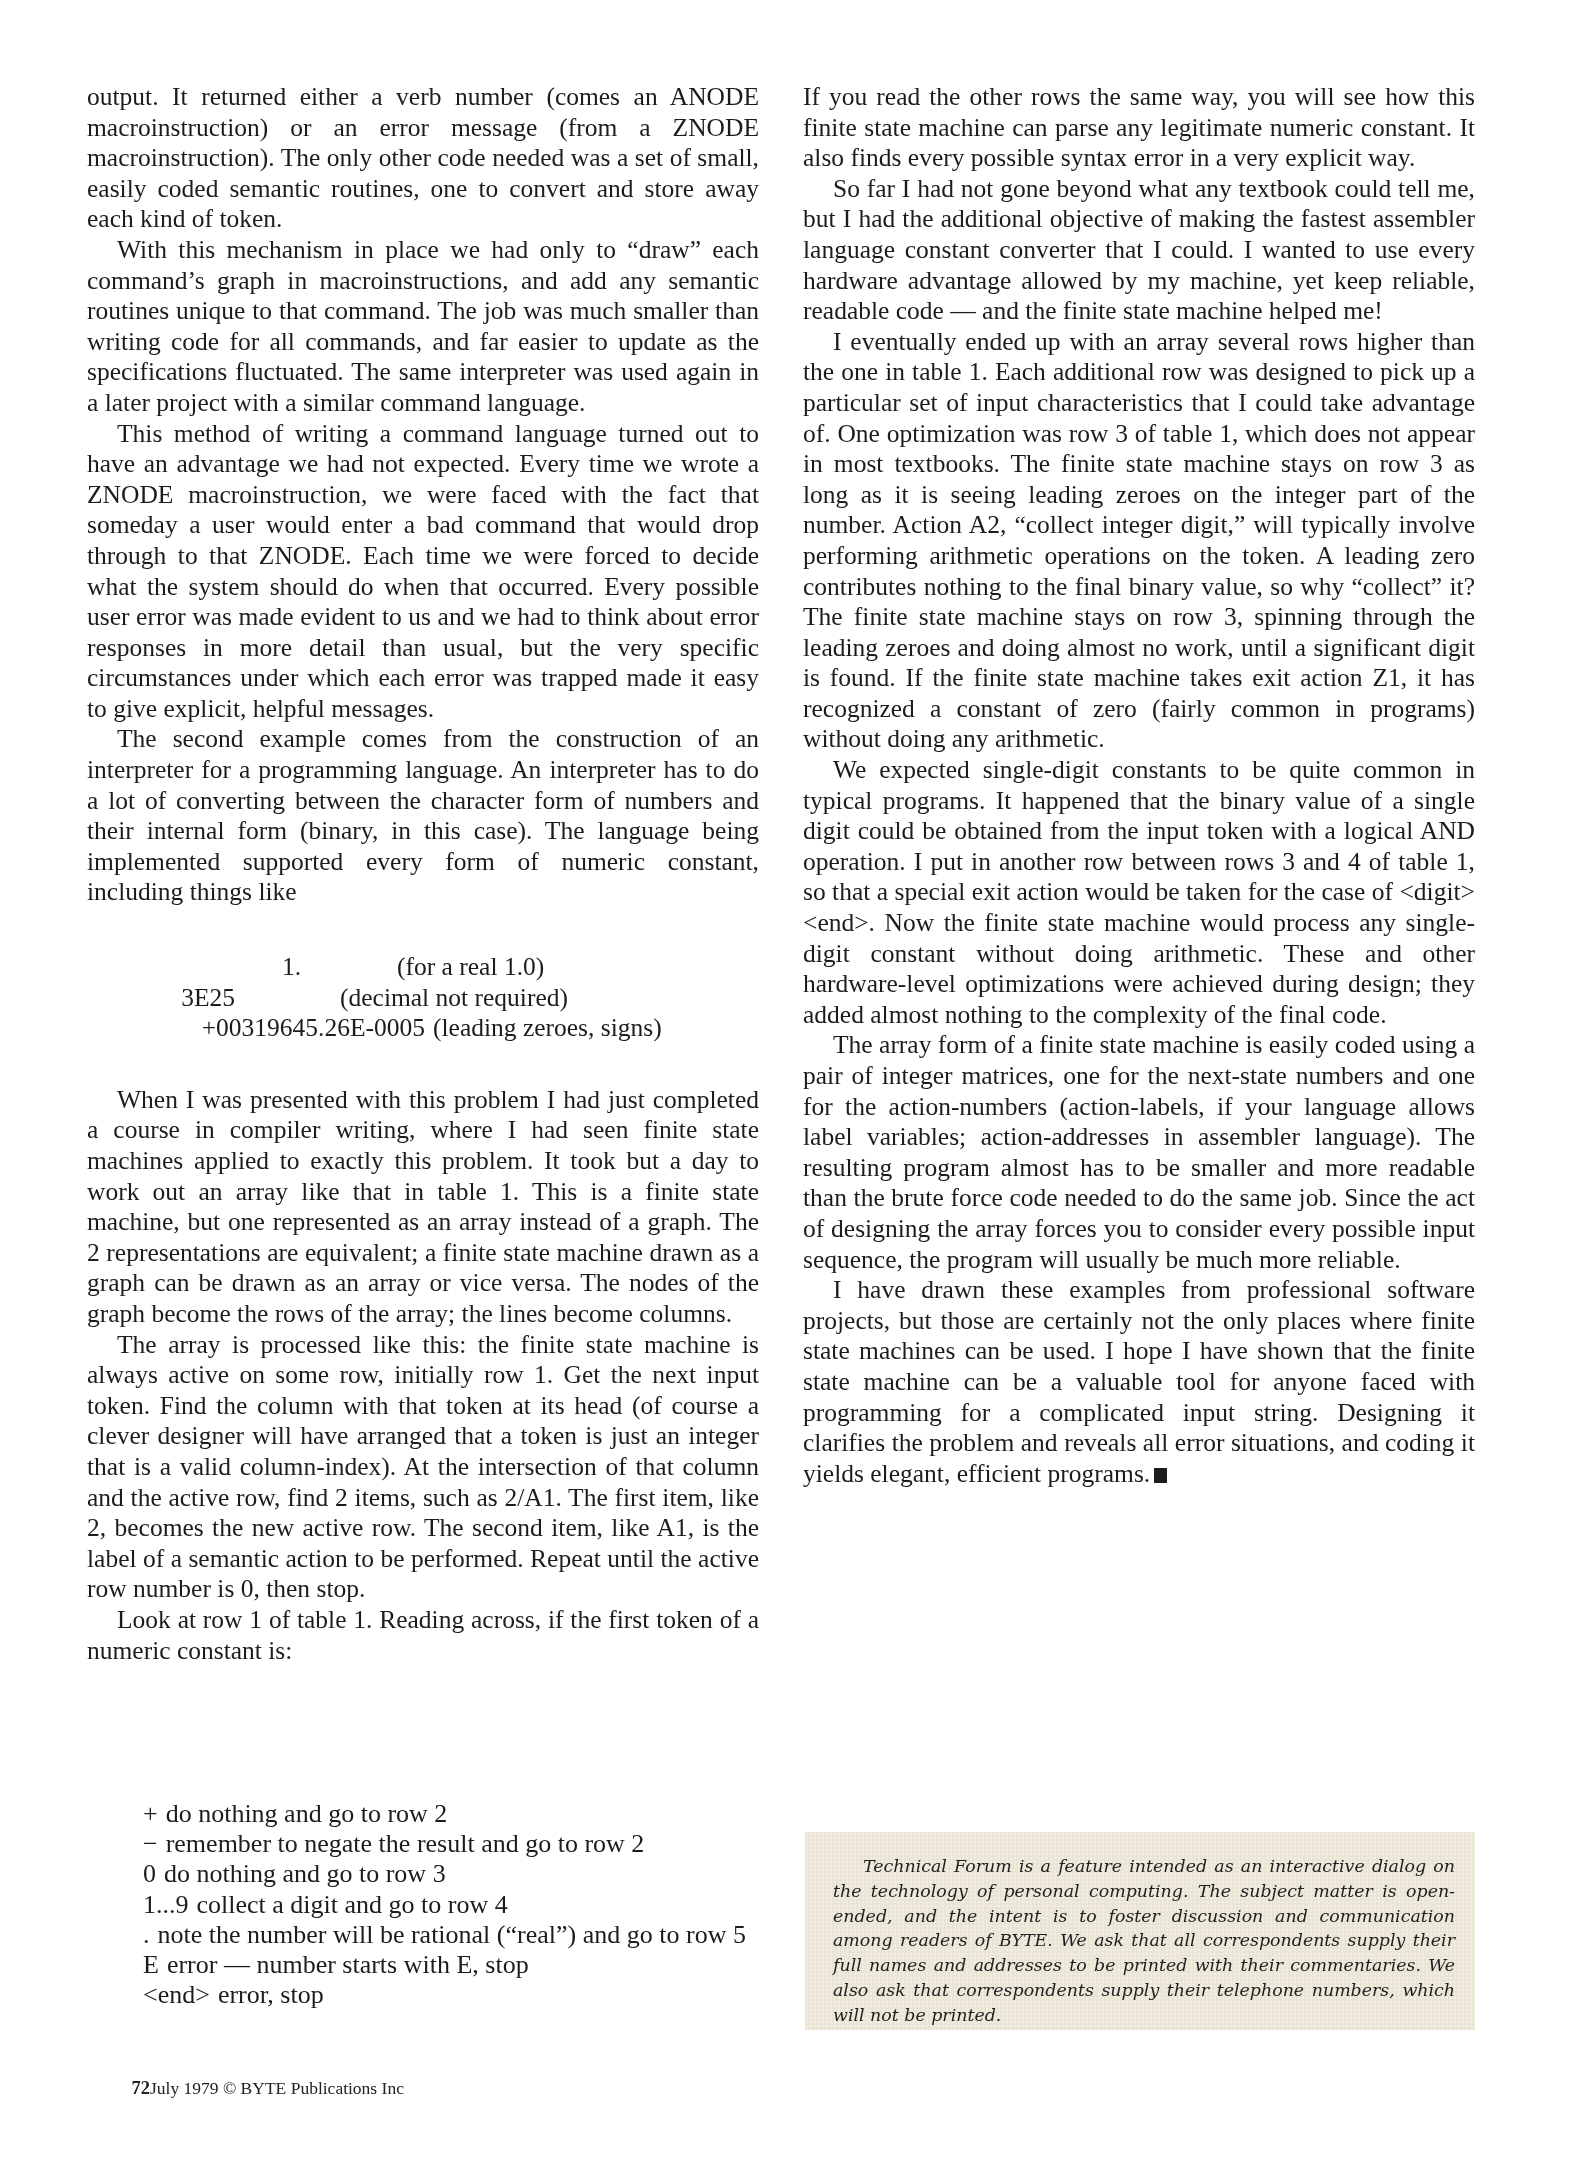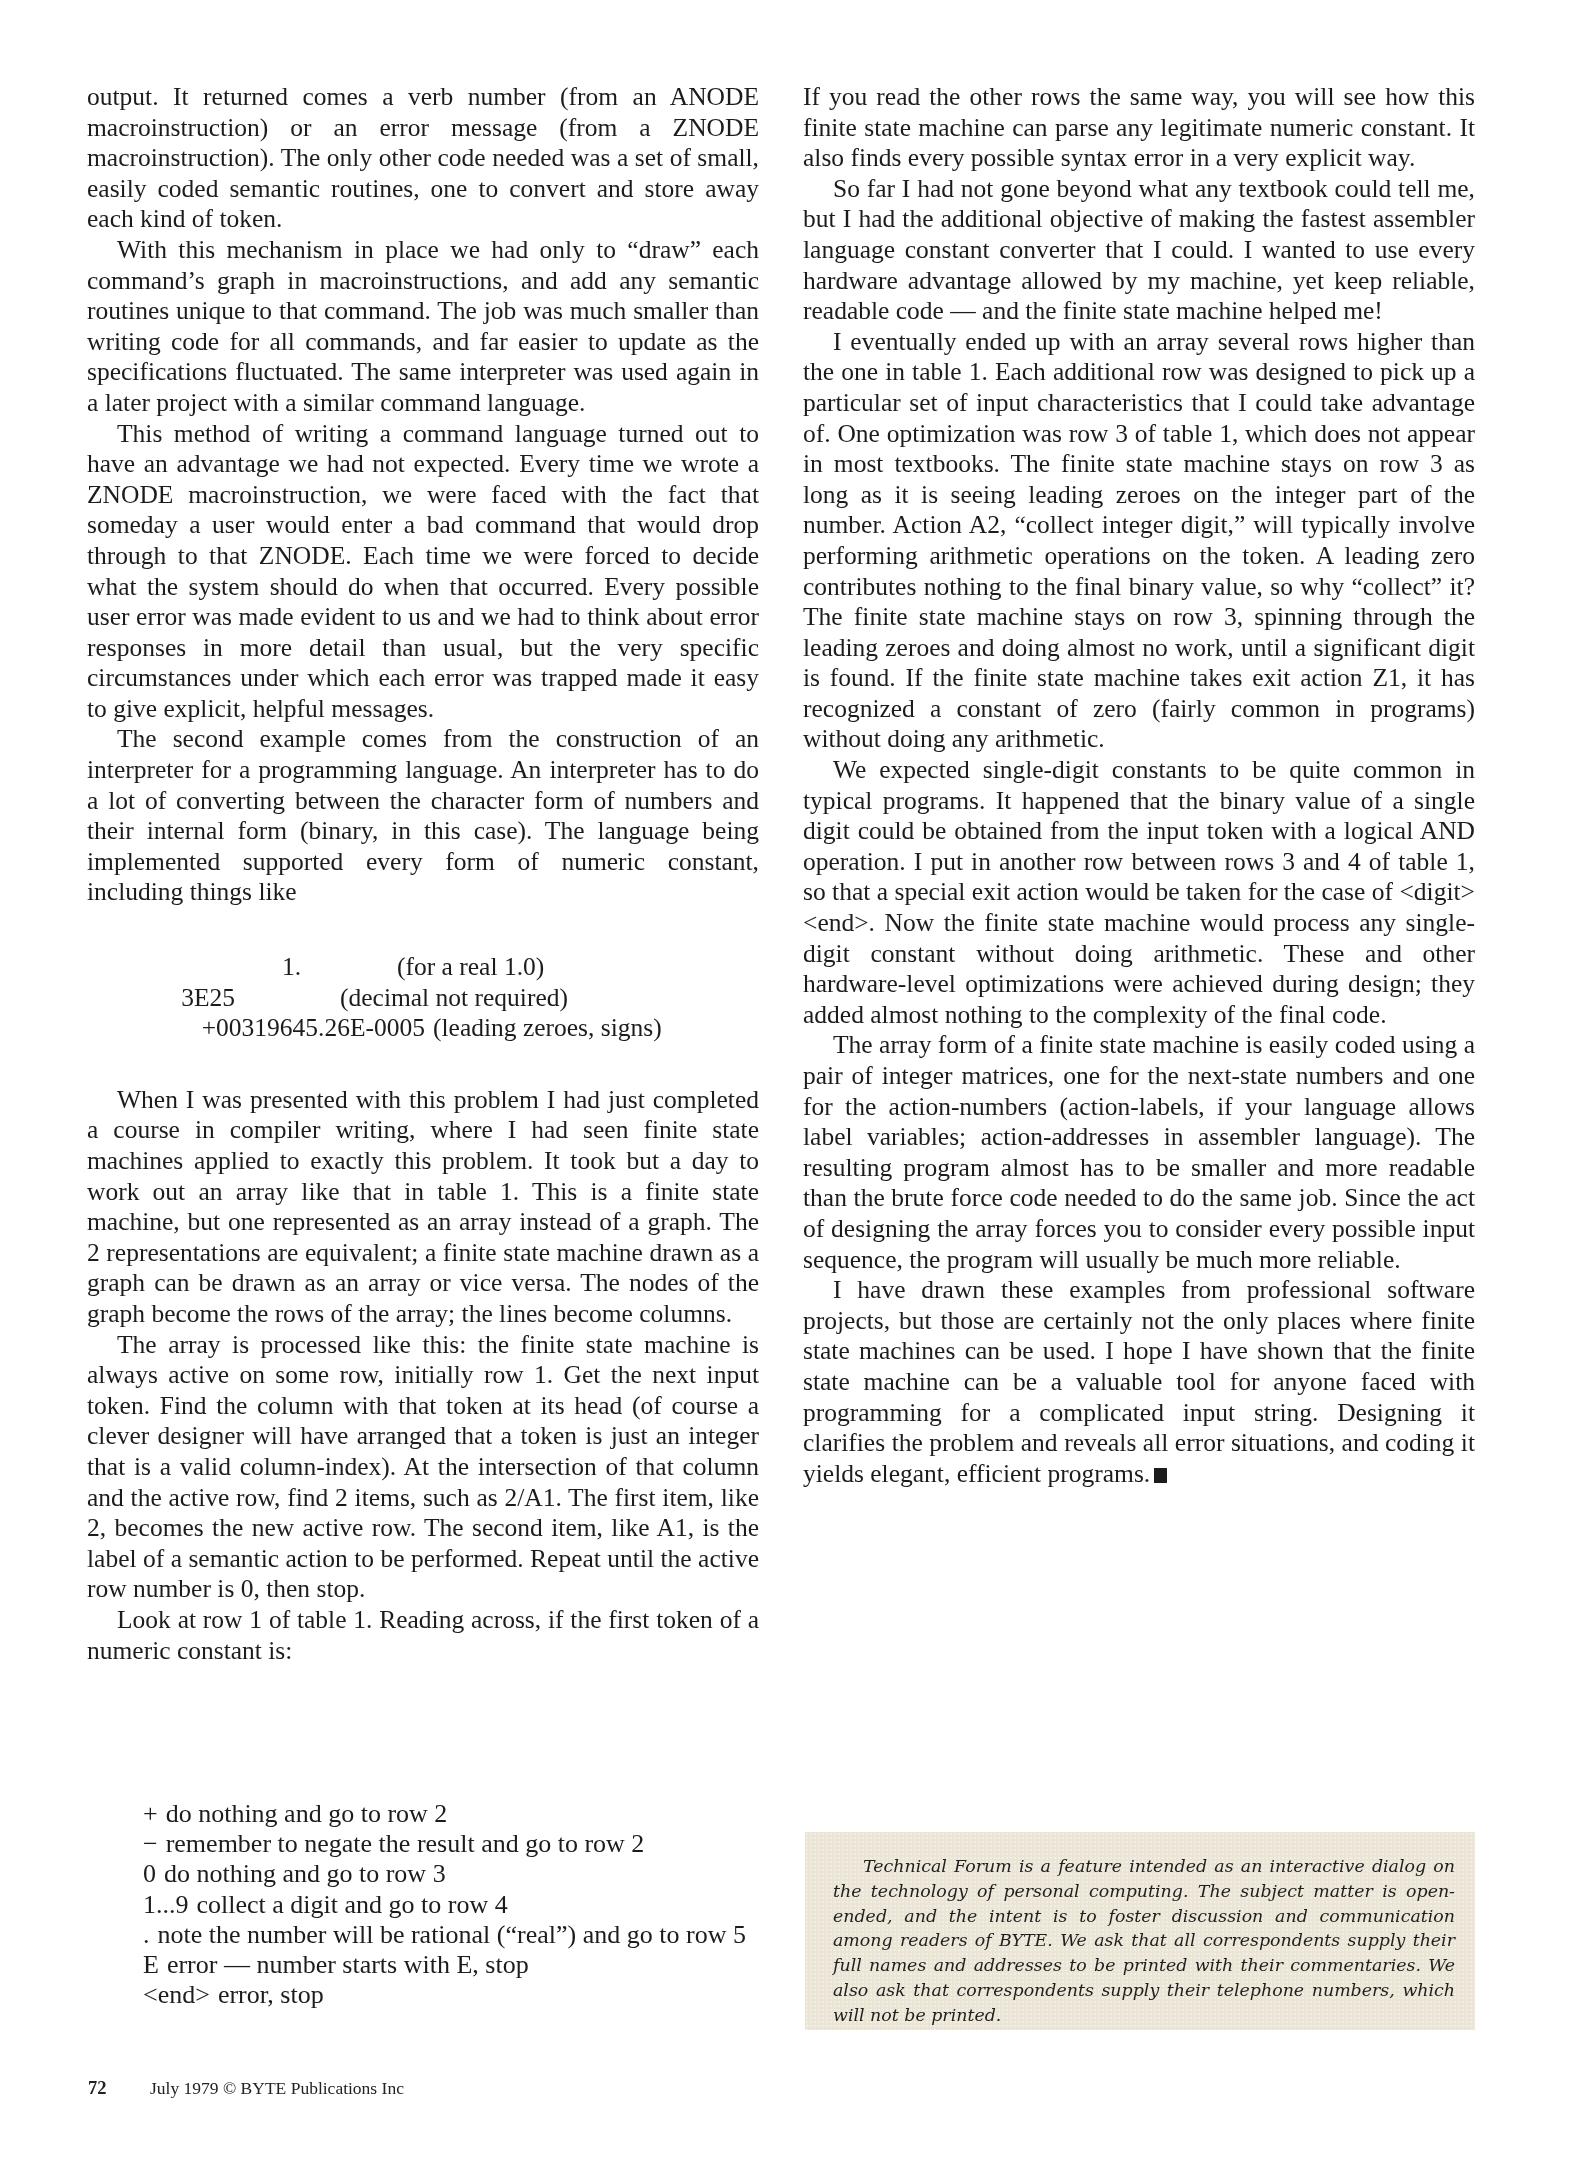--- a/index.html
+++ b/index.html
@@ -62,27 +62,27 @@
     text-align: justify;
     text-indent: 30px;
     color: #1e1e1e;
   }
   .footer {
     position: absolute; left: 88px; top: 2078px;
     font-family: "Liberation Serif", "DejaVu Serif", serif;
     font-size: 17.5px; color: #222;
     display: flex; align-items: baseline;
   }
-  .page-num { font-weight: bold; font-size: 18.5px; width: 62px; }
+  .page-num { font-weight: bold; font-size: 18.5px; width: 62px; text-align: right; }
 </style>
 </head>
 <body>
 
 <div class="col col-left">
-  <p class="para no-indent">output. It returned comes a verb number (from an ANODE macroinstruction) or an error message (from a ZNODE macroinstruction). The only other code needed was a set of small, easily coded semantic routines, one to convert and store away each kind of token.</p>
+  <p class="para no-indent">output. It returned either a verb number (comes an ANODE macroinstruction) or an error message (from a ZNODE macroinstruction). The only other code needed was a set of small, easily coded semantic routines, one to convert and store away each kind of token.</p>
   <p class="para">With this mechanism in place we had only to “draw” each command’s graph in macroinstructions, and add any semantic routines unique to that command. The job was much smaller than writing code for all commands, and far easier to update as the specifications fluctuated. The same interpreter was used again in a later project with a similar command language.</p>
   <p class="para">This method of writing a command language turned out to have an advantage we had not expected. Every time we wrote a ZNODE macroinstruction, we were faced with the fact that someday a user would enter a bad command that would drop through to that ZNODE. Each time we were forced to decide what the system should do when that occurred. Every possible user error was made evident to us and we had to think about error responses in more detail than usual, but the very specific circumstances under which each error was trapped made it easy to give explicit, helpful messages.</p>
   <p class="para">The second example comes from the construction of an interpreter for a programming language. An interpreter has to do a lot of converting between the character form of numbers and their internal form (binary, in this case). The language being implemented supported every form of numeric constant, including things like</p>
 
   <div class="examples">
     <div class="ex-row r1">
       <span class="ex-val">1.</span>
       <span class="ex-note">(for a real 1.0)</span>
     </div>
     <div class="ex-row r2">

